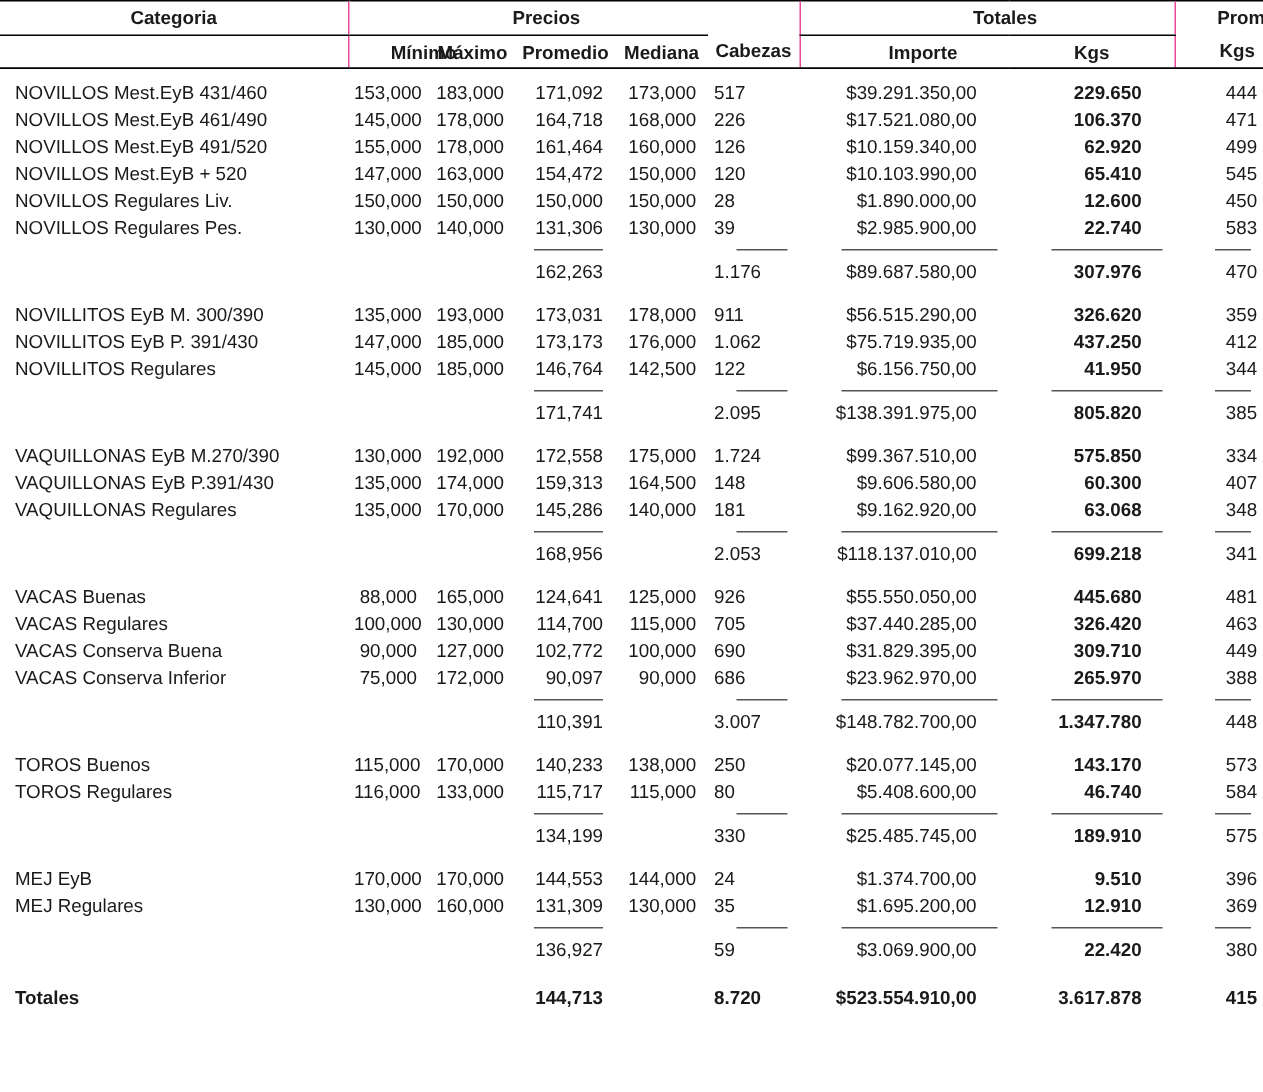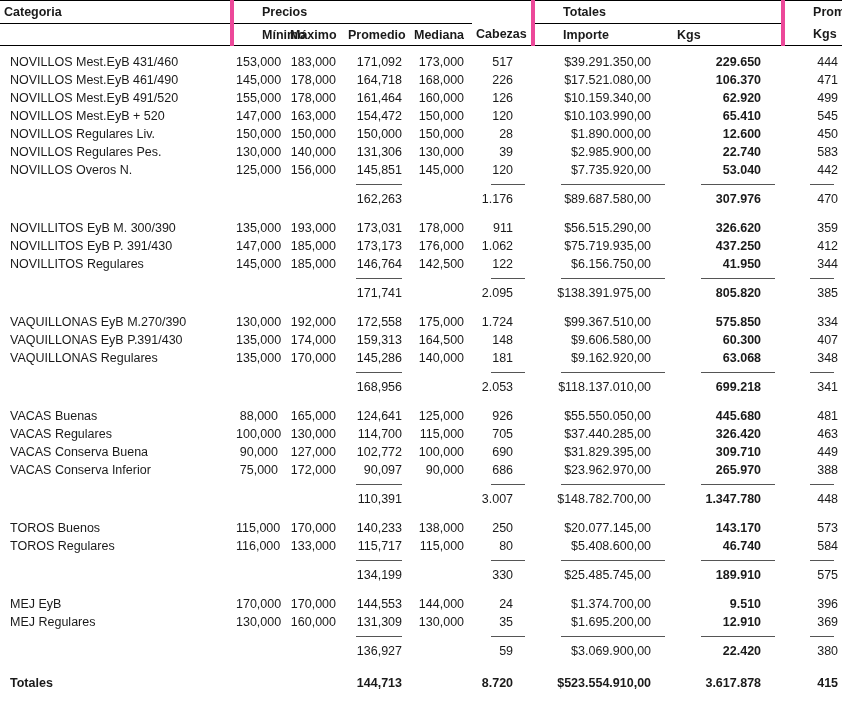--- a/index.html
+++ b/index.html
@@ -24,30 +24,30 @@
   table.grid {
     width: 842px;
     border-collapse: collapse;
     table-layout: fixed;
   }
   
   thead th {
     font-weight: bold;
     font-size: 12.5px;
     padding: 2px 4px;
-    text-align: left;
+    text-align: center;
     vertical-align: middle;
     border: 0;
   }
   .hdr-top th { height: 18px; }
   .hdr-bot th { height: 17px; }
 
   .bt { border-top: 1px solid #000; }
   .bb { border-bottom: 1px solid #000; }
-  .bl { border-left: 4px solid #ec4899; padding-left: 28px; }
+  .bl { border-left: 1px solid #ec4899; padding-left: 28px; }
 
   
   col.c-cat  { width: 232px; }
   col.c-min  { width: 54px; }
   col.c-max  { width: 58px; }
   col.c-prom { width: 66px; }
   col.c-med  { width: 62px; }
   col.c-cab  { width: 61px; }
   col.c-imp  { width: 140px; }
   col.c-kgs  { width: 110px; }
@@ -56,21 +56,21 @@
   tbody td {
     padding: 0 4px;
     height: 18px;
     line-height: 18px;
     white-space: nowrap;
     vertical-align: middle;
     font-size: 12.5px;
   }
   td.cat { text-align: left; padding-left: 10px; }
   td.num { text-align: right; padding-right: 8px; }
-  td.cab { text-align: right; padding-right: 20px; }
+  td.cab { padding-right: 20px; }
   td.imp { text-align: right; padding-right: 22px; }
   td.kgs { text-align: right; padding-right: 22px; font-weight: bold; }
   td.pkgs { text-align: right; }
 
   tr.spacer td { height: 11px; line-height: 11px; }
   tr.spacer-sm td { height: 7px; line-height: 7px; }
 
   .rule {
     display: inline-block;
     border-top: 1px solid #555;
@@ -198,31 +198,20 @@
           <td class="num">130,000</td>
           <td class="num">140,000</td>
           <td class="num">131,306</td>
           <td class="num">130,000</td>
           <td class="cab">39</td>
           <td class="imp">$2.985.900,00</td>
           <td class="kgs">22.740</td>
           <td class="pkgs">583</td>
         </tr>
         <tr>
-          <td class="cat">NOVILLOS Overos N.</td>
-          <td class="num">125,000</td>
-          <td class="num">156,000</td>
-          <td class="num">145,851</td>
-          <td class="num">145,000</td>
-          <td class="cab">120</td>
-          <td class="imp">$7.735.920,00</td>
-          <td class="kgs">53.040</td>
-          <td class="pkgs">442</td>
-        </tr>
-        <tr>
           <td class="rulecell"></td>
           <td class="rulecell"></td>
           <td class="rulecell"></td>
           <td class="rulecell"><span class="rule r-prom"></span></td>
           <td class="rulecell"></td>
           <td class="rulecell"><span class="rule r-cab"></span></td>
           <td class="rulecell"><span class="rule r-imp"></span></td>
           <td class="rulecell"><span class="rule r-kgs"></span></td>
           <td class="rulecell"><span class="rule r-pkgs"></span></td>
         </tr>

